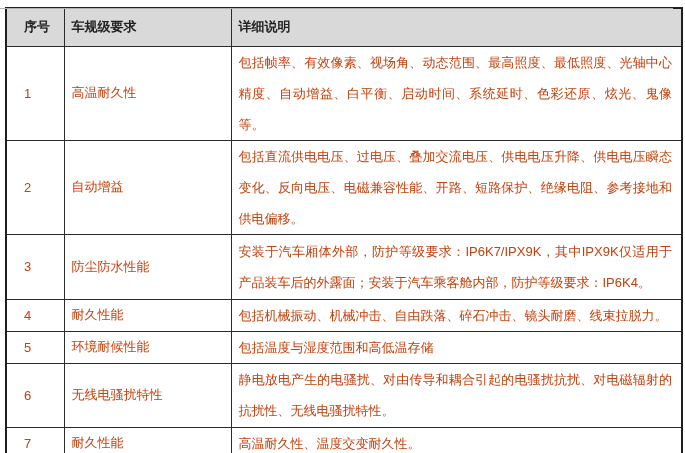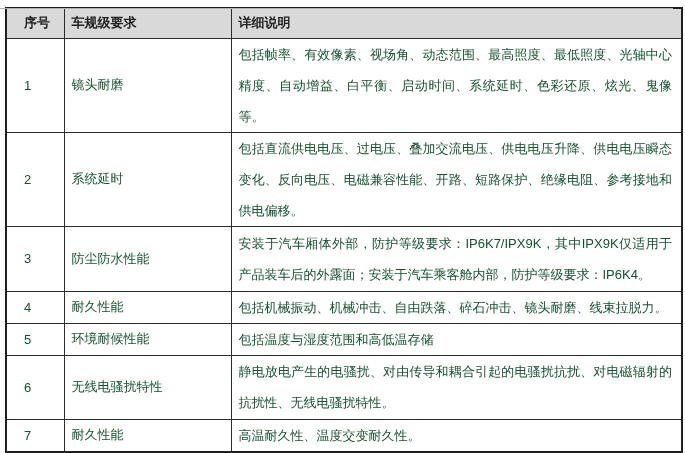--- a/index.html
+++ b/index.html
@@ -29,29 +29,29 @@
     table-layout: fixed;
     margin: 7px 0 0 5px;
     width: 676px;
     border: 2px solid #1f1f1f;
   }
   col.c1 { width: 58px; }
   col.c2 { width: 167px; }
   col.c3 { width: 451px; }
   th, td {
     border: 1px solid #2b2b2b;
-    color: #14532d;
+    color: #c2410c;
     font-size: 13px;
     font-weight: 400;
     padding: 0;
     vertical-align: middle;
     text-align: left;
     overflow: hidden;
   }
-  thead tr { height: 30px; }
+  thead tr { height: 38px; }
   th {
     background: #d9d9d9;
     font-weight: 600;
     color: #222222;
   }
   .cell-no   { padding-left: 17px; }
   .cell-req  { padding-left: 7px; }
   .cell-desc {
     padding-left: 7px;
     padding-right: 9px;
@@ -83,26 +83,26 @@
     <thead>
       <tr>
         <th class="cell-no">序号</th>
         <th class="cell-req">车规级要求</th>
         <th class="cell-desc">详细说明</th>
       </tr>
     </thead>
     <tbody>
         <tr>
     <td class="cell-no">1</td>
-    <td class="cell-req">镜头耐磨</td>
+    <td class="cell-req">高温耐久性</td>
     <td class="cell-desc">包括帧率、有效像素、视场角、动态范围、最高照度、最低照度、光轴中心精度、自动增益、白平衡、启动时间、系统延时、色彩还原、炫光、鬼像等。</td>
   </tr>
         <tr>
     <td class="cell-no">2</td>
-    <td class="cell-req">系统延时</td>
+    <td class="cell-req">自动增益</td>
     <td class="cell-desc">包括直流供电电压、过电压、叠加交流电压、供电电压升降、供电电压瞬态变化、反向电压、电磁兼容性能、开路、短路保护、绝缘电阻、参考接地和供电偏移。</td>
   </tr>
         <tr>
     <td class="cell-no">3</td>
     <td class="cell-req">防尘防水性能</td>
     <td class="cell-desc">安装于汽车厢体外部，防护等级要求：IP6K7/IPX9K，其中IPX9K仅适用于产品装车后的外露面；安装于汽车乘客舱内部，防护等级要求：IP6K4。</td>
   </tr>
         <tr>
     <td class="cell-no">4</td>
     <td class="cell-req">耐久性能</td>

